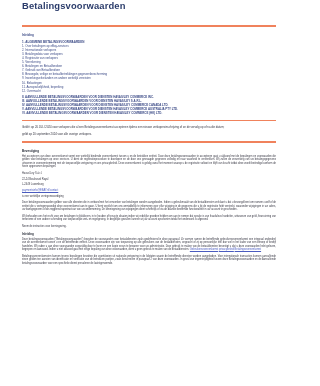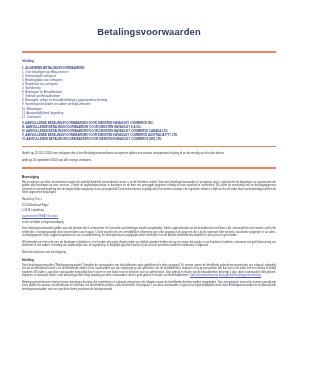--- a/index.html
+++ b/index.html
@@ -17,28 +17,26 @@
     -webkit-font-smoothing: antialiased;
   }
   .page {
     width: 298px;
     height: 386px;
     box-sizing: border-box;
     padding: 0 22px;
     position: relative;
   }
   .title {
-    text-align: center;
     font-size: 9.4px;
     font-weight: bold;
     color: #2b3croke;
     color: #2b3c6b;
     letter-spacing: 0.15px;
     margin: 0;
-    padding-top: 26px;
     padding-bottom: 0;
     line-height: 12px;
   }
   .rule {
     height: 1.6px;
     background: #f0825c;
     margin: 13px 0 6px 0;
     width: 100%;
   }
   .rule.thin {

